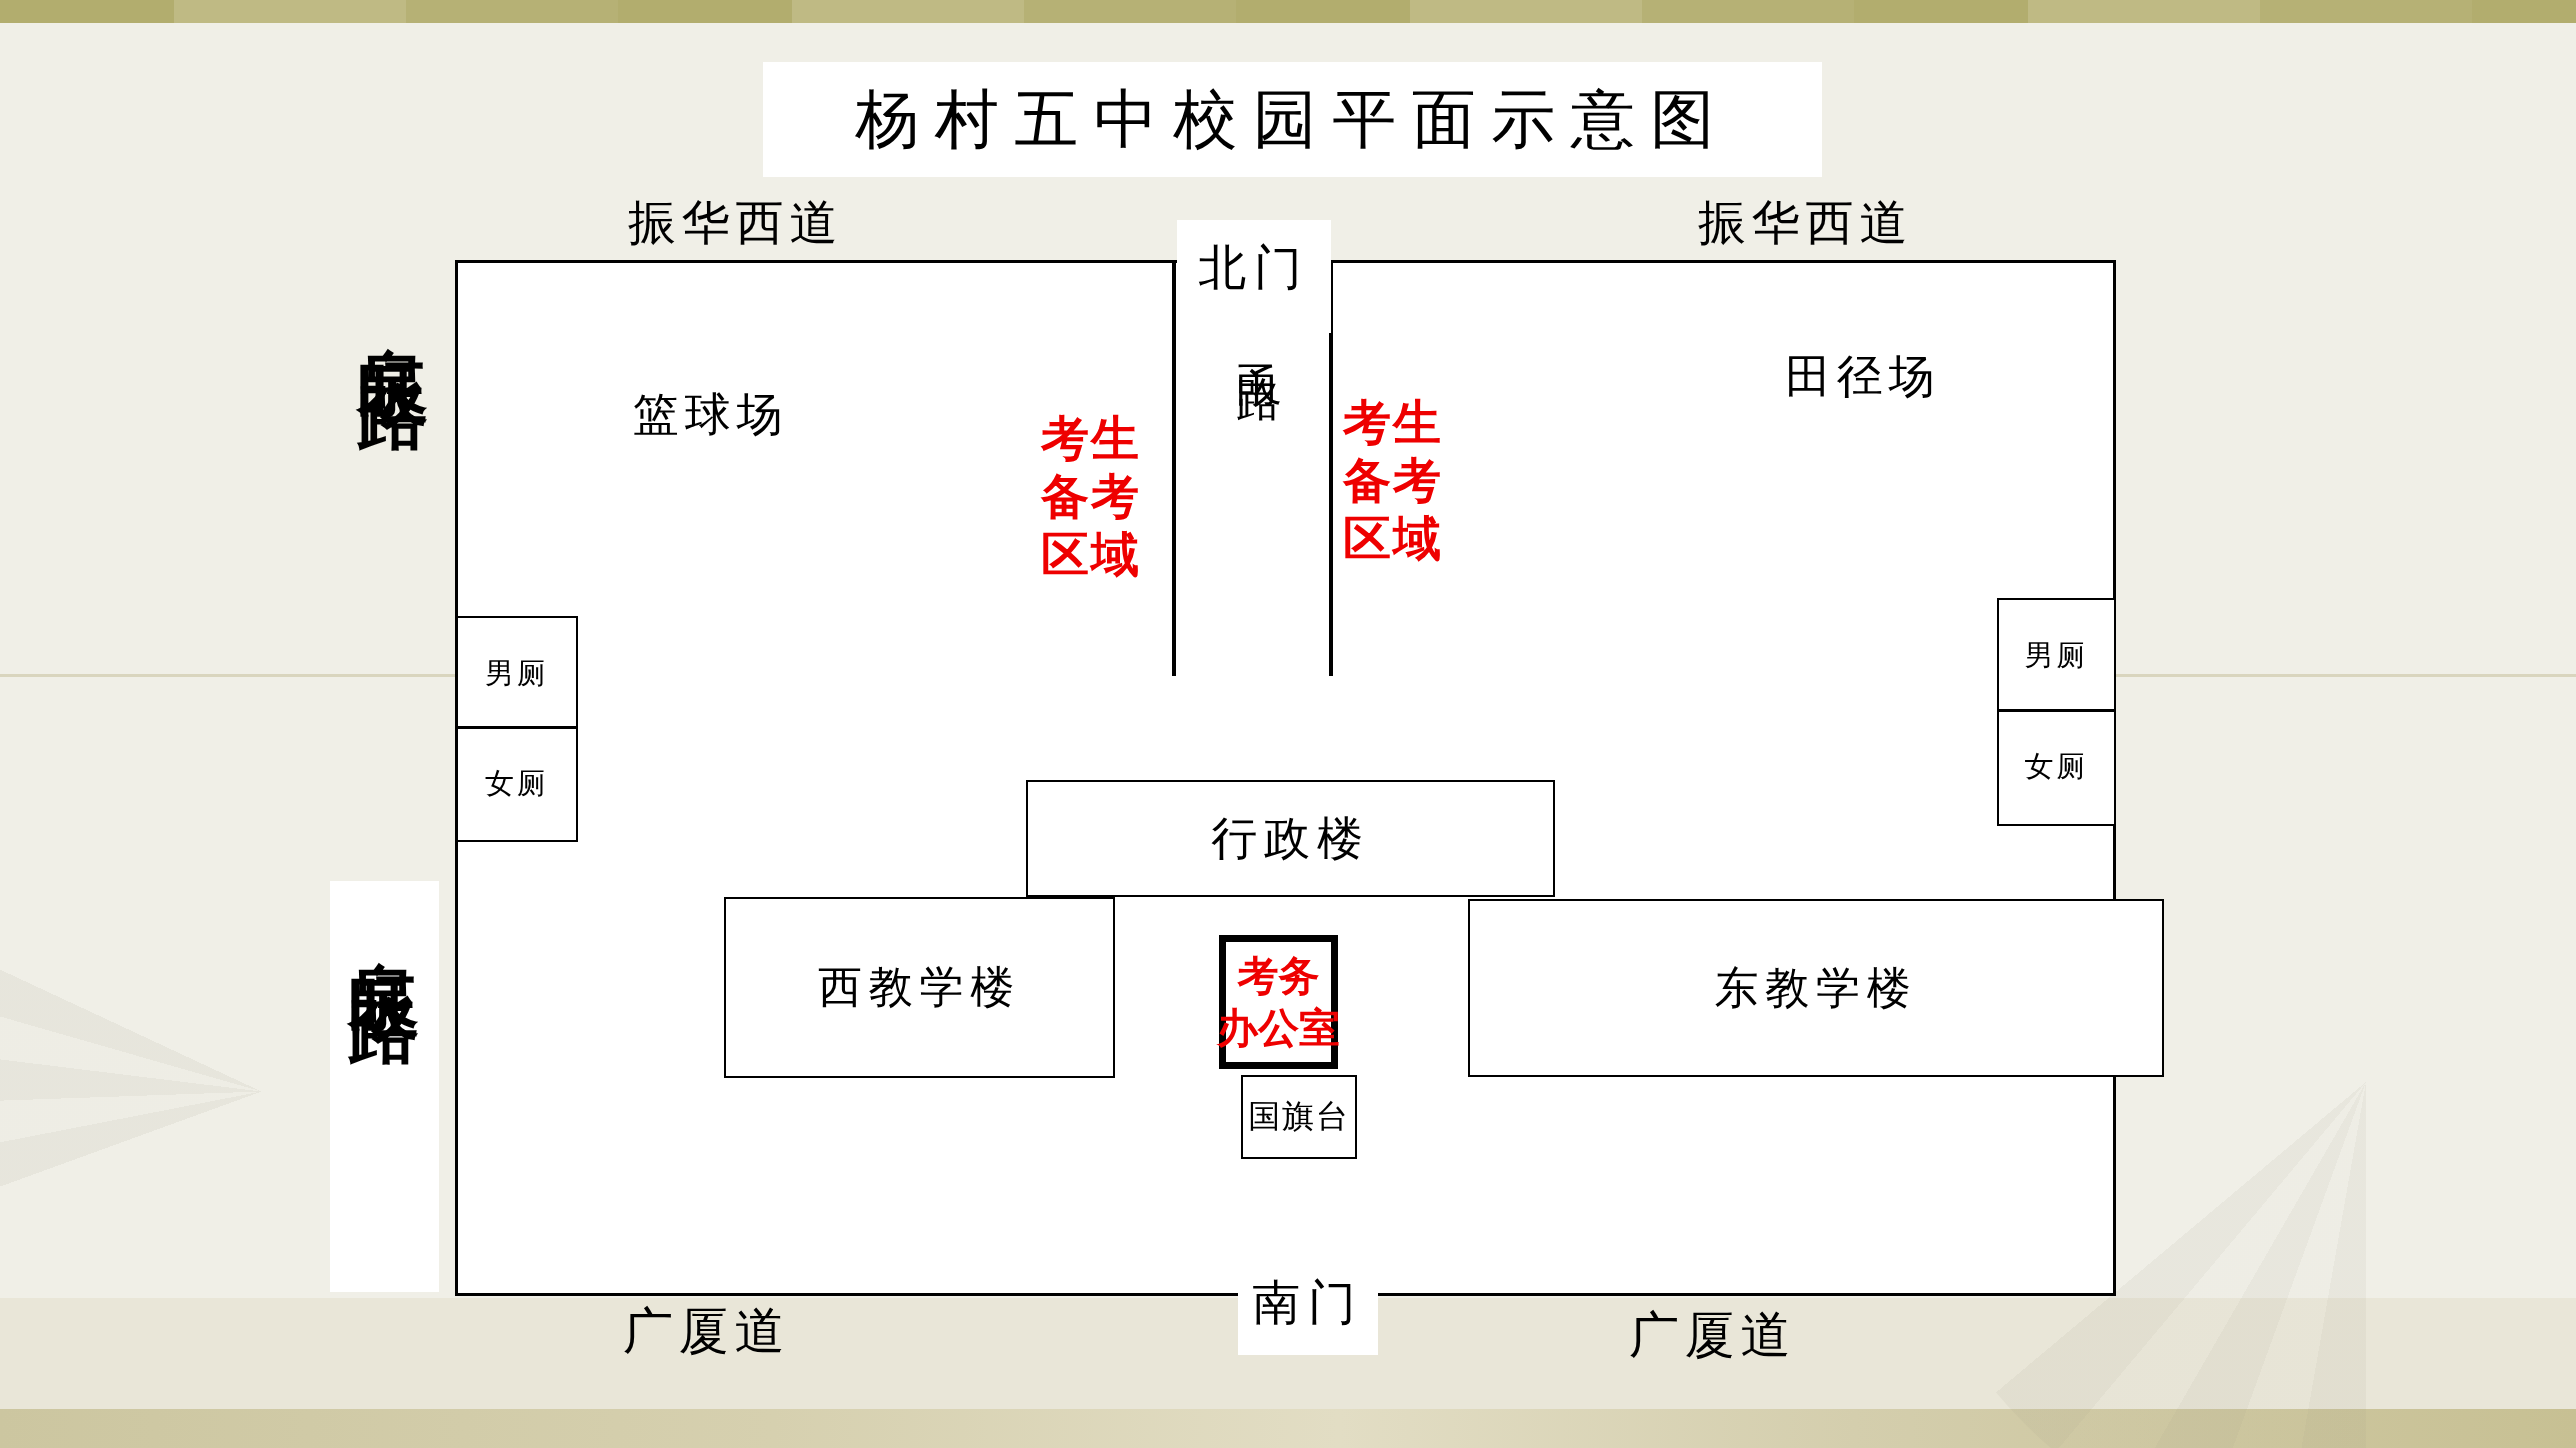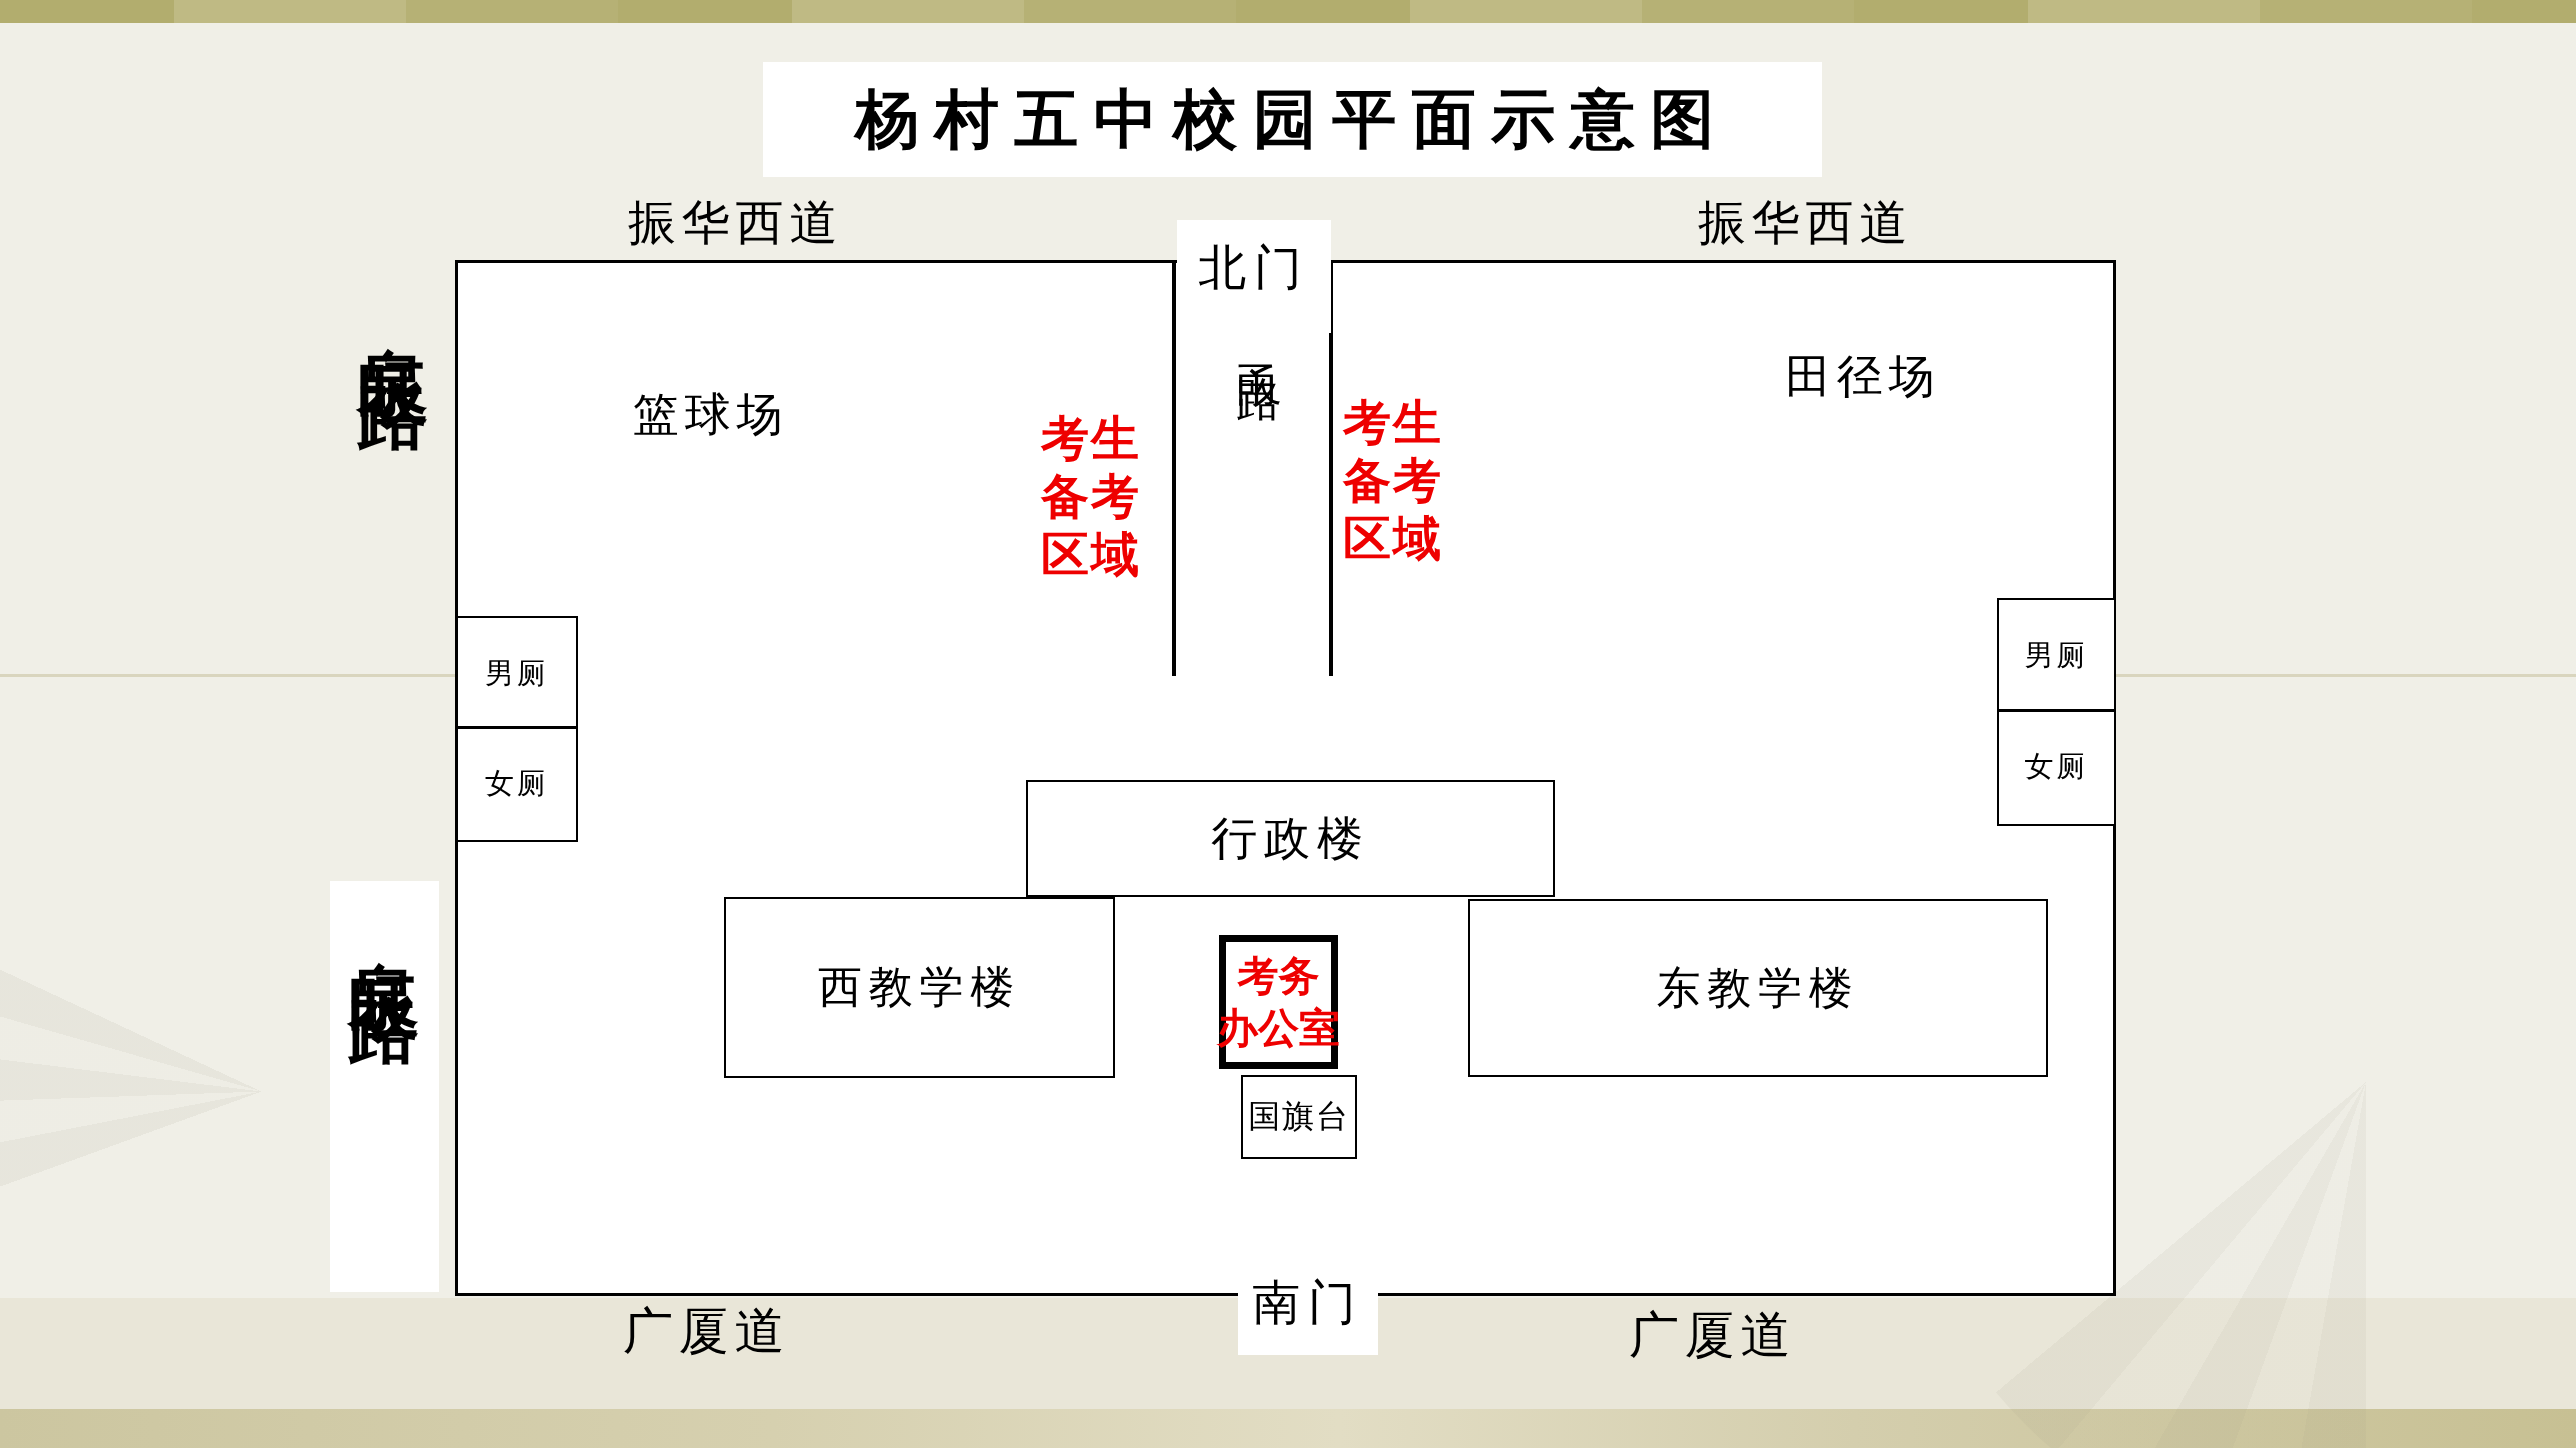--- a/index.html
+++ b/index.html
@@ -21,21 +21,21 @@
   .faint-rule{left:0;top:674px;width:2576px;height:2.9px;background:rgba(175,165,115,0.35);}
   .fan{pointer-events:none;}
   .fan-left{left:-212px;top:618px;width:947px;height:947px;border-radius:50%;
     background:conic-gradient(from 250deg at 50% 50%, rgba(150,145,125,0.10) 0 9deg, rgba(150,145,125,0.02) 9deg 18deg, rgba(150,145,125,0.10) 18deg 27deg, rgba(150,145,125,0.02) 27deg 36deg, rgba(150,145,125,0.10) 36deg 45deg, transparent 45deg 360deg);}
   .fan-right{left:1883px;top:599px;width:966px;height:966px;border-radius:50%;
     background:conic-gradient(from 180deg at 50% 50%, rgba(150,145,125,0.09) 0 10deg, rgba(150,145,125,0.02) 10deg 20deg, rgba(150,145,125,0.09) 20deg 30deg, rgba(150,145,125,0.02) 30deg 40deg, rgba(150,145,125,0.09) 40deg 50deg, transparent 50deg 360deg);}
   .whitebox{background:#ffffff;}
   .campus{background:#ffffff;border:3.9px solid #000;}
   .bldg{background:#ffffff;border:2.9px solid #000;display:flex;align-items:center;justify-content:center;}
   .title-text{
-    font-family:"Liberation Sans", sans-serif;font-weight:bold;color:#000;
+    font-family:"Liberation Sans", sans-serif;font-weight:normal;color:#000;
     font-size:64px;letter-spacing:15.5px;white-space:nowrap;
   }
   .road-label{font-size:48px;letter-spacing:5.8px;color:#000;white-space:nowrap;}
   .area-label{font-size:46px;letter-spacing:5.8px;color:#000;white-space:nowrap;}
   .gate-label{font-size:48px;letter-spacing:7.7px;color:#000;white-space:nowrap;}
   .bldg-label{font-size:44px;letter-spacing:6.8px;color:#000;white-space:nowrap;}
   .toilet-label{font-size:29px;letter-spacing:2.9px;color:#000;white-space:nowrap;}
   .flag-label{font-size:32px;letter-spacing:1.9px;color:#000;white-space:nowrap;}
   .vert{writing-mode:vertical-rl;text-orientation:upright;}
   .quanwang{font-size:71px;font-weight:900;letter-spacing:17.4px;color:#000;}
@@ -113,21 +113,21 @@
     <span class="toilet-label">女厕</span>
   </div>
 </div>
 
 <div class="abs bldg" style="left:1026px;top:780px;width:529px;height:117px;">
   <span class="bldg-label" style="font-size:46px;">行政楼</span>
 </div>
 <div class="abs bldg" style="left:724px;top:897px;width:391px;height:181px;">
   <span class="bldg-label">西教学楼</span>
 </div>
-<div class="abs bldg" style="left:1468px;top:899px;width:580px;height:178px;">
+<div class="abs bldg" style="left:1468px;top:899px;width:696px;height:178px;">
   <span class="bldg-label">东教学楼</span>
 </div>
 
 <div class="abs exam-office" style="left:1219px;top:935px;width:119px;height:134px;">
   <span class="exam-office-line">考务</span>
   <span class="exam-office-line">办公室</span>
 </div>
 
 <div class="abs bldg" style="left:1241px;top:1075px;width:116px;height:84px;">
   <span class="flag-label">国旗台</span>

